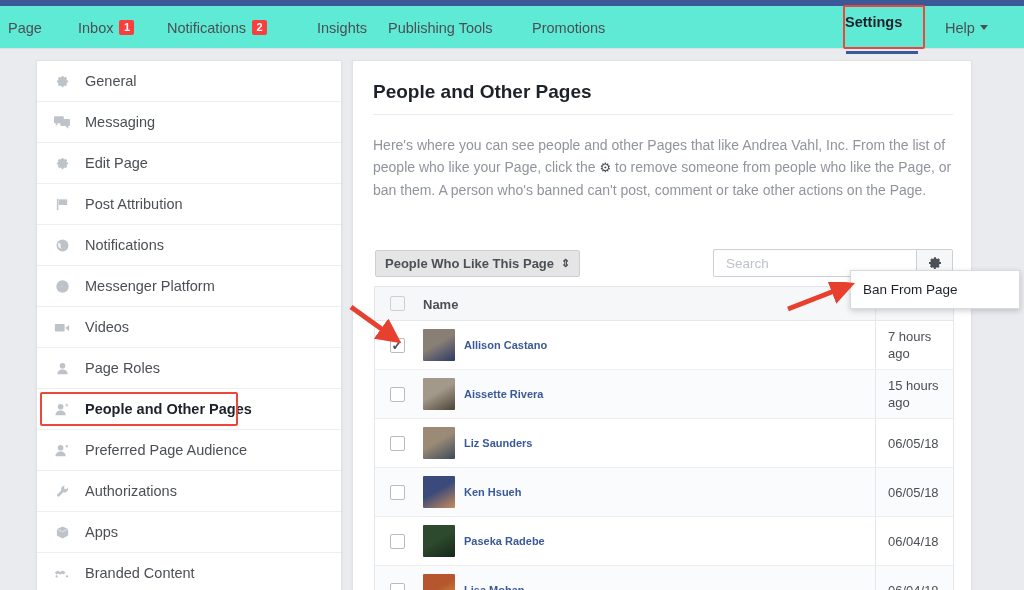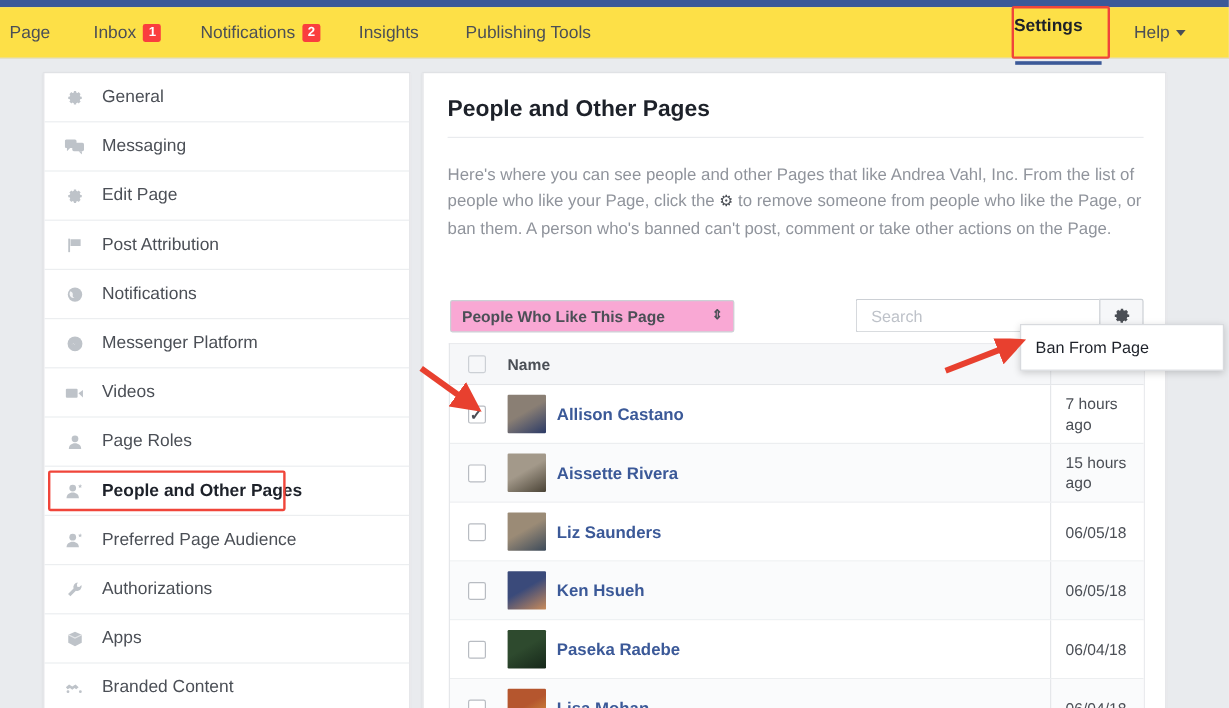--- a/index.html
+++ b/index.html
@@ -14,21 +14,21 @@
 
   
   #top-blue-strip {
     position: absolute; left: 0; top: 0;
     width: 1024px; height: 6px;
     background: #3b5998;
   }
   #page-nav {
     position: absolute; left: 0; top: 6px;
     width: 1024px; height: 43px;
-    background: #fde047;
+    background: #5eead4;
     border-bottom: 1px solid #dddfe2;
   }
   .nav-item {
     position: absolute; top: 0;
     height: 43px;
     display: flex; align-items: center;
     font-size: 14.5px;
     color: #4b4f56;
     white-space: nowrap;
     cursor: pointer;
@@ -151,26 +151,25 @@
     font-size: 14px; line-height: 22px;
     color: #90949c;
   }
   .inline-gear { font-size: 13px; color: #4b4f56; }
 
   #filter-select {
     position: absolute; left: 22px; top: 189px;
     height: 27px;
     padding: 0 9px;
     display: flex; align-items: center;
-    background: #f9a8d4;
+    background: #e5e5e5;
     border: 1px solid #ccd0d5;
     border-radius: 2px;
     font-size: 13px; font-weight: bold; color: #4b4f56;
     cursor: pointer;
-    gap: 32px;
   }
   .updown-arrows {
     margin-left: 7px;
     font-size: 11px;
     line-height: 11px;
     color: #4b4f56;
   }
   #search-box {
     position: absolute; left: 360px; top: 188px;
     width: 203px; height: 28px;
@@ -253,21 +252,21 @@
   }
   .avatar {
     width: 32px; height: 32px;
     flex: 0 0 32px;
     margin-right: 9px;
     border-radius: 1px;
     overflow: hidden;
     position: relative;
   }
   .person-name {
-    font-size: 14px;
+    font-size: 11px;
     font-weight: bold;
     color: #3b5998;
     cursor: pointer;
   }
   .date-text {
     font-size: 13px;
     color: #4b4f56;
     line-height: 17px;
   }
 
@@ -302,25 +301,28 @@
     <span>Page</span>
   </div>
   <div class="nav-item" style="left:78px">
     <span>Inbox</span>
     <span class="nav-badge">1</span>
   </div>
   <div class="nav-item" style="left:167px">
     <span>Notifications</span>
     <span class="nav-badge">2</span>
   </div>
-  <div class="nav-item" style="left:299px">
+  <div class="nav-item" style="left:317px">
     <span>Insights</span>
   </div>
   <div class="nav-item" style="left:388px">
     <span>Publishing Tools</span>
+  </div>
+  <div class="nav-item" style="left:532px">
+    <span>Promotions</span>
   </div>
 
   <div id="nav-settings">
     <span>Settings</span>
   </div>
   <div id="nav-help">
     <span>Help</span>
     <span class="caret-down"></span>
   </div>
   <div id="settings-underline"></div>

